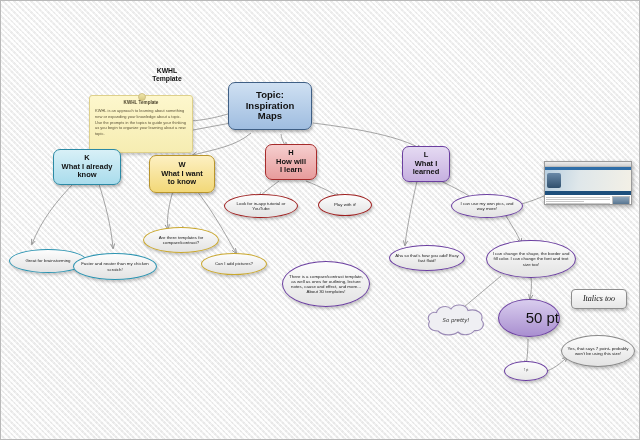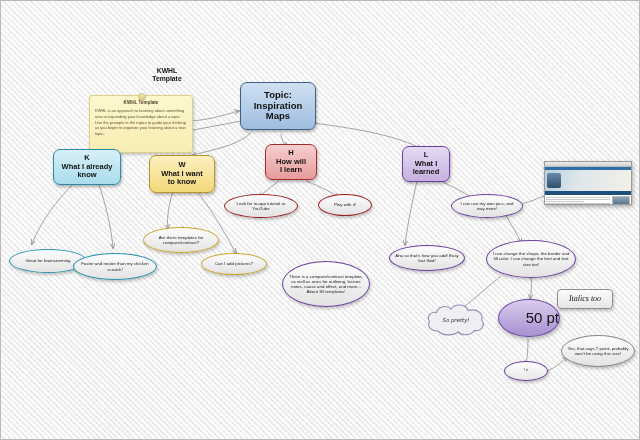--- a/index.html
+++ b/index.html
@@ -163,21 +163,21 @@
 
   <div class="plainlabel" style="left:132px;top:66px;width:68px;white-space:pre-line;">KWHL
 Template</div>
 
   <div class="note" style="left:88px;top:94px;width:104px;height:58px;">
     <div class="note-pin"></div>
     <div class="nt-title">KWHL Template</div>
     <div class="nt-body">KWHL is an approach to learning about something new or expanding your knowledge about a topic. Use the prompts in the topics to guide your thinking as you begin to organize your learning about a new topic.</div>
   </div>
 
-  <div class="node rrect topic" style="left:239px;top:81px;width:76px;height:48px;">
+  <div class="node rrect topic" style="left:227px;top:81px;width:84px;height:48px;">
     <span style="white-space:pre-line;">Topic:
 Inspiration
 Maps</span>
   </div>
 
   <div class="node rrect k" style="left:52px;top:148px;width:68px;height:36px;">
     <span style="white-space:pre-line;">K
 What I already
 know</span>
   </div>
@@ -246,21 +246,21 @@
   </div>
 
   <div class="node bigpt" style="left:497px;top:298px;width:62px;height:38px;justify-content:flex-end;">
     <span>50 pt</span>
   </div>
 
   <div class="node tinypt" style="left:503px;top:360px;width:44px;height:20px;">
     <span>7 pt</span>
   </div>
 
-  <div class="node italbox" style="left:556px;top:288px;width:56px;height:20px;">
+  <div class="node italbox" style="left:570px;top:288px;width:56px;height:20px;">
     <span>Italics too</span>
   </div>
 
   <div class="thumb" style="left:543px;top:160px;width:88px;height:44px;">
     <div class="tbar"></div>
     <div class="thead"></div>
     <div class="thero">
       <div class="tface"></div>
     </div>
     <div class="tcap"></div>

